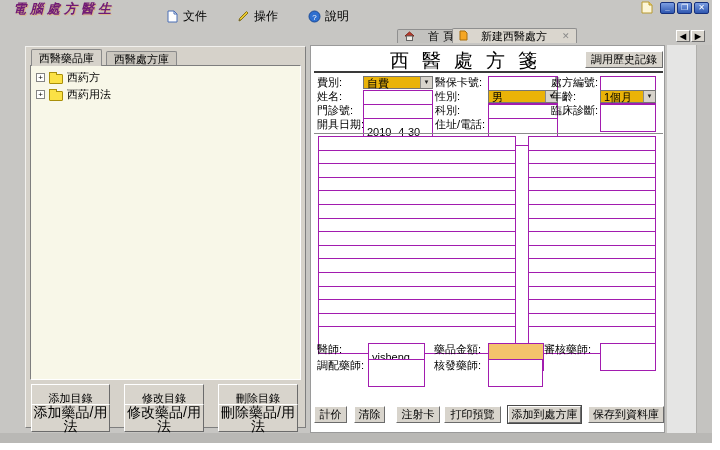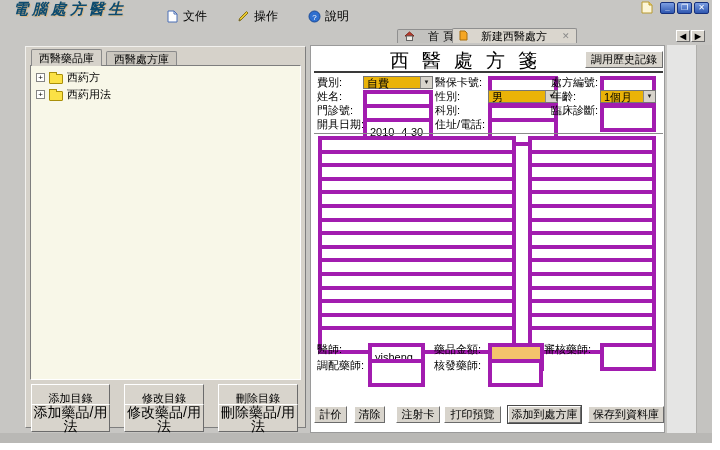--- a/index.html
+++ b/index.html
@@ -2,22 +2,22 @@
 <html><head>
 <meta charset="utf-8">
 <style>
   html,body{margin:0;padding:0;background:#fff;}
   *{box-sizing:border-box;}
   .stage{position:relative;width:720px;height:450px;overflow:hidden;
          font-family:"Liberation Sans","DejaVu Sans",sans-serif;font-size:11px;color:#000;}
   .app{position:absolute;left:0;top:0;width:712px;height:443px;background:#C7C6C3;}
 
   
-  .logo{position:absolute;left:13px;top:0px;font-size:15px;font-weight:bold;font-style:italic;
-        color:#0c4a6e;letter-spacing:4px;text-shadow:1px 1px 0 #d9b98c;}
+  .logo{position:absolute;left:13px;top:0px;font-size:13px;font-weight:bold;font-style:italic;
+        color:#701a75;letter-spacing:4px;text-shadow:1px 1px 0 #d9b98c;}
   .url{position:absolute;left:7px;top:14px;font-size:12.5px;font-weight:bold;color:#000;}
   .menubar{position:absolute;left:166px;top:8px;display:flex;gap:30px;align-items:center;font-size:12px;justify-content:flex-end;}
   .menu-item{display:flex;align-items:center;gap:4px;cursor:default;}
   .mi{width:13px;height:13px;display:inline-block;}
   .hdr-note-icon{position:absolute;left:641px;top:1px;width:12px;height:13px;}
   .win-btns{position:absolute;left:660px;top:2px;display:flex;gap:2px;}
   .win-btn{width:15px;height:12px;background:linear-gradient(#7C9EE2,#2F57B0);
            border:1px solid #16307C;border-radius:2px;color:#fff;font-size:8px;
            line-height:10px;text-align:center;font-weight:bold;}
 
@@ -27,21 +27,21 @@
   .tab-home{left:397px;top:29px;height:14px;background:#C3C2BF;}
   .tab-rx{left:452px;top:28px;height:15px;background:#DAD6CE;}
   .tab-close{color:#8a8a8a;font-size:9px;margin-left:2px;}
   .tab-nav{position:absolute;left:676px;top:30px;display:flex;gap:1px;}
   .nav-btn{width:14px;height:12px;font-size:7px;line-height:10px;}
 
   
   .btn{background:#D8D4CC;border:1px solid;border-color:#FFFFFF #6B6B6B #6B6B6B #FFFFFF;
        text-align:center;font-size:11px;padding:0;cursor:default;
        font-family:"Liberation Sans","DejaVu Sans",sans-serif;}
-  .input{background:#fff;border:4px solid #a21caf;font-size:11px;padding:0 3px;height:28px;
+  .input{background:#fff;border:1px solid #a21caf;font-size:11px;padding:0 3px;height:28px;
          font-family:"Liberation Sans","DejaVu Sans",sans-serif;}
   .combo{position:absolute;background:#eab308;border:1px solid #767676;height:13px;}
   .combo .val{position:absolute;left:3px;top:0;font-size:11px;line-height:12px;}
   .combo .arrow{position:absolute;right:0;top:0;width:12px;height:11px;background:#D8D4CC;
                 border-left:1px solid #8a8a8a;font-size:6px;line-height:11px;text-align:center;color:#222;}
   .lbl{position:absolute;font-size:11px;line-height:13px;white-space:nowrap;}
 
   
   .sidebar{position:absolute;left:25px;top:46px;width:281px;height:382px;background:#D6D2CA;
            border:1px solid;border-color:#F2F1EE #7E7E7E #7E7E7E #F2F1EE;}

